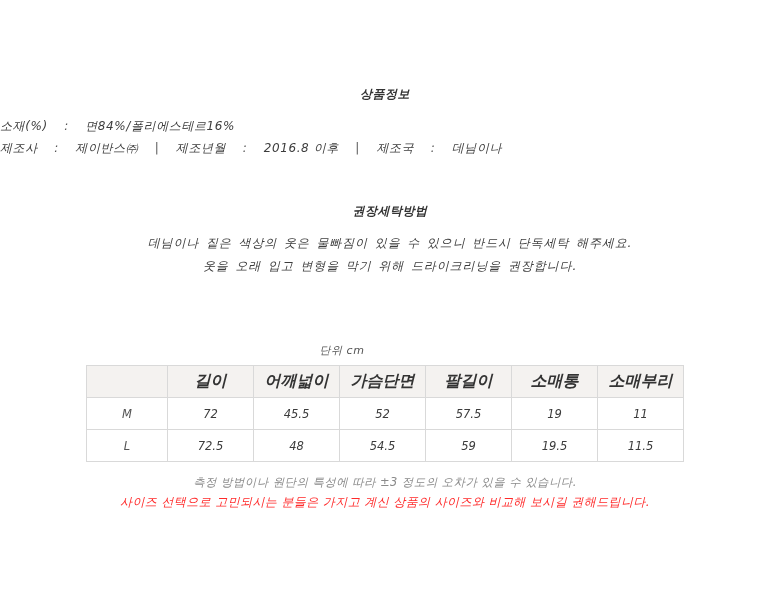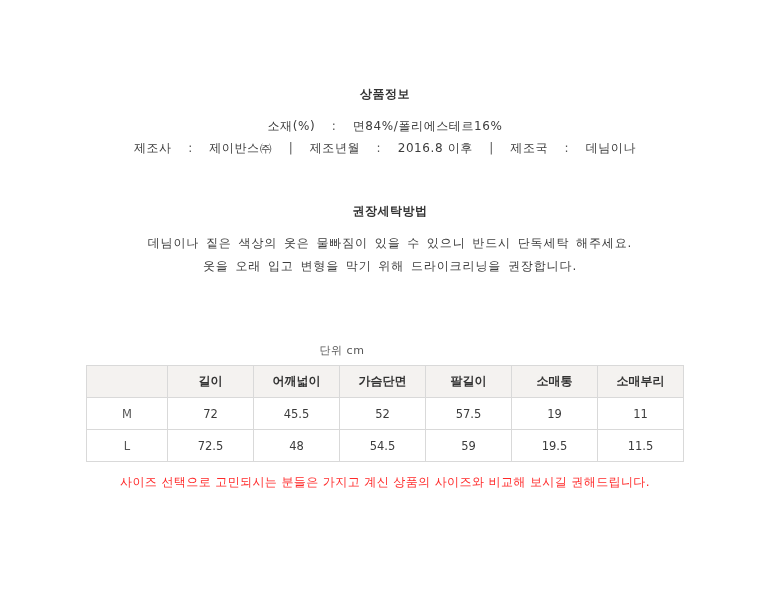--- a/index.html
+++ b/index.html
@@ -12,33 +12,34 @@
     background: #ffffff;
     font-family: "DejaVu Sans", "Liberation Sans", sans-serif;
     color: #333333;
     overflow: hidden;
   }
   .page {
     position: relative;
     width: 770px;
     height: 610px;
     box-sizing: border-box;
+    font-style: italic;
   }
 
   
   .section-title {
     text-align: center;
     font-size: 12px;
     font-weight: bold;
     color: #333333;
     letter-spacing: 0.5px;
   }
   .info-block {
     margin-top: 12px;
-    text-align: center;
+    text-align: left;
   }
   .info-line {
     font-size: 12px;
     color: #3c3c3c;
     letter-spacing: 0.6px;
     line-height: 22px;
   }
   .info-line .sep {
     display: inline-block;
     padding: 0 12px;
@@ -94,21 +95,21 @@
     height: 29px;
     text-align: center;
     vertical-align: middle;
     font-size: 11.5px;
     color: #3c3c3c;
     font-weight: normal;
   }
   table.size-table thead th {
     background: #f4f2f0;
     font-weight: bold;
-    font-size: 12px;
+    font-size: 16px;
     color: #333333;
   }
   table.size-table thead th.corner {
     background: #f4f2f0;
   }
   table.size-table tbody td.rowhead {
     color: #555555;
   }
 
   
@@ -201,17 +202,18 @@
             <td>54.5</td>
             <td>59</td>
             <td>19.5</td>
             <td>11.5</td>
           </tr>
         </tbody>
       </table>
     </div>
 
     <div class="notes">
+      <div class="note-gray">측정 방법이나 원단의 특성에 따라 ±3 정도의 오차가 있을 수 있습니다.</div>
       <div class="note-red">사이즈 선택으로 고민되시는 분들은 가지고 계신 상품의 사이즈와 비교해 보시길 권해드립니다.</div>
     </div>
   </section>
 
 </div>
 
 </body></html>

